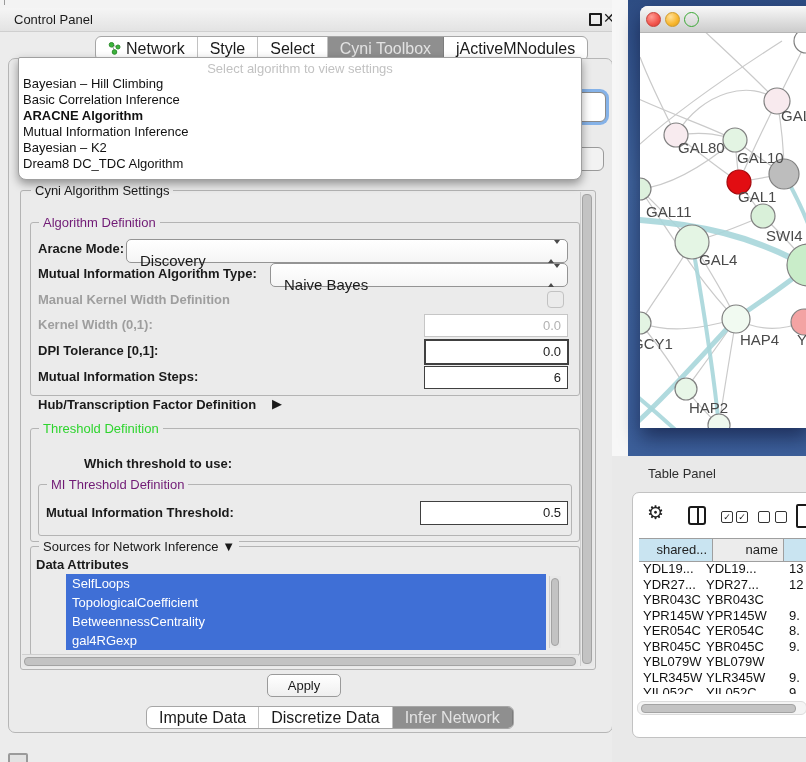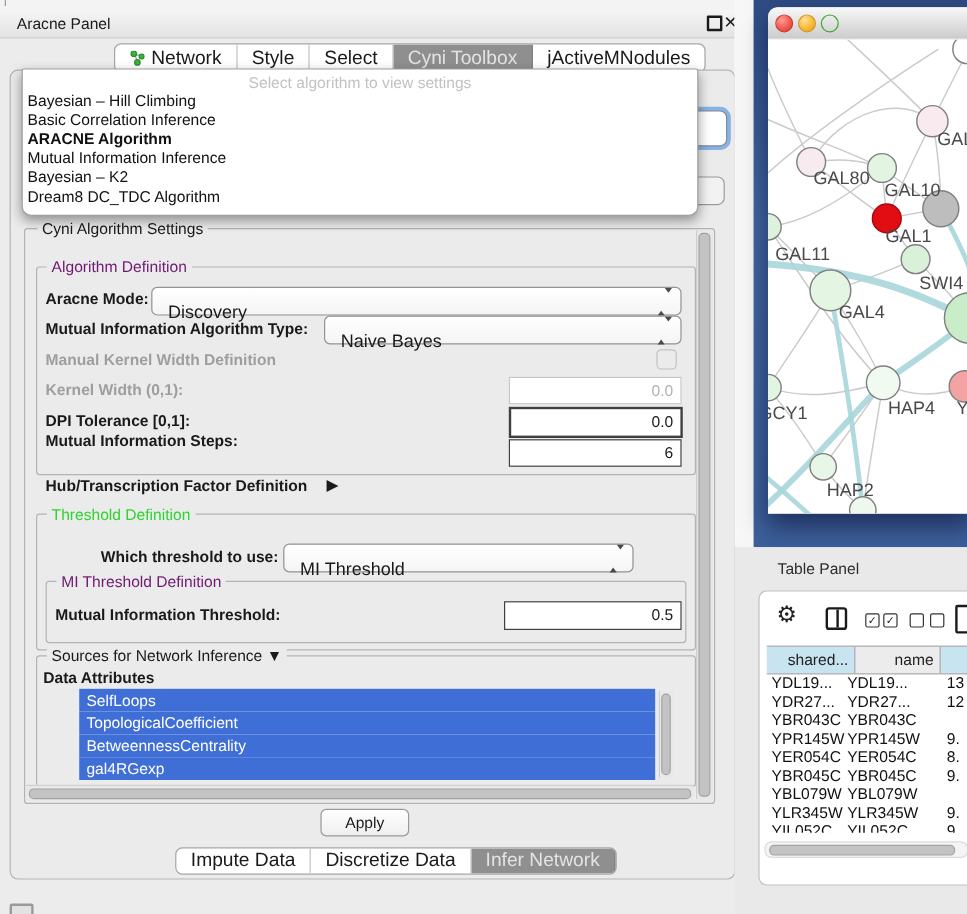--- a/index.html
+++ b/index.html
@@ -75,21 +75,21 @@
 </style>
 </head>
 <body>
 
 <div class="root">
 
   <div class="abs" style="left:0;top:0;width:618px;height:8px;background:#f3f3f3;"></div>
   <div class="abs" style="left:4px;top:0;width:1px;height:5px;background:#9a9a9a;"></div>
 
   <div class="abs titlebar">
-    <div class="t">Aracne Panel</div>
+    <div class="t">Control Panel</div>
     <div class="float-ic"></div>
     <div class="close-ic">✕</div>
   </div>
 
   <div class="abs tabbar">
     <div class="tabseg">
       <svg width="13" height="13" style="margin-right:5px">
         <line x1="4" y1="3" x2="10" y2="5" stroke="#999" stroke-width="1"></line>
         <line x1="4" y1="3" x2="7" y2="10" stroke="#999" stroke-width="1"></line>
         <circle cx="3.5" cy="2.8" r="2.3" fill="#3cb53c" stroke="#2c8c2c"></circle>
@@ -143,36 +143,32 @@
   <div class="lbl b gray" style="left:38px;top:317px;">Kernel Width (0,1):</div>
   <div class="field" style="left:424px;top:314px;width:142px;height:21px;border:1px solid #c6c6c6;color:#b2b2b2;">
     <span>0.0</span>
   </div>
 
   <div class="lbl b" style="left:38px;top:343px;">DPI Tolerance [0,1]:</div>
   <div class="field" style="left:424px;top:339px;width:141px;height:22px;border:2px solid #404040;">
     <span>0.0</span>
   </div>
 
-  <div class="lbl b" style="left:38px;top:360px;">Mutual Information Steps:</div>
+  <div class="lbl b" style="left:38px;top:369px;">Mutual Information Steps:</div>
   <div class="field" style="left:424px;top:366px;width:142px;height:21px;border:1.5px solid #404040;">
     <span>6</span>
   </div>
 
   <div class="lbl b" style="left:38px;top:397px;">Hub/Transcription Factor Definition</div>
   <div class="lbl" style="left:272px;top:396px;font-size:13px;">▶</div>
 
   <div class="abs fs" style="left:30px;top:428px;width:548px;height:112px;text-align:center;">
     <div class="legend green">Threshold Definition</div>
   </div>
   <div class="lbl b" style="left:84px;top:456px;">Which threshold to use:</div>
-  <div class="combo" style="left:236px;top:453px;width:290px;height:22px;">
-    <span class="val">MI Threshold</span>
-    <span class="carr"><span class="cup"></span><span class="cdn"></span></span>
-  </div>
   <div class="abs fs" style="left:38px;top:484px;width:532px;height:50px;">
     <div class="legend blue">MI Threshold Definition</div>
   </div>
   <div class="lbl b" style="left:46px;top:505px;">Mutual Information Threshold:</div>
   <div class="field" style="left:420px;top:501px;width:146px;height:22px;border:1.5px solid #404040;">
     <span>0.5</span>
   </div>
 
   <div class="abs fs" style="left:30px;top:546px;width:548px;height:108px;">
     <div class="legend">

